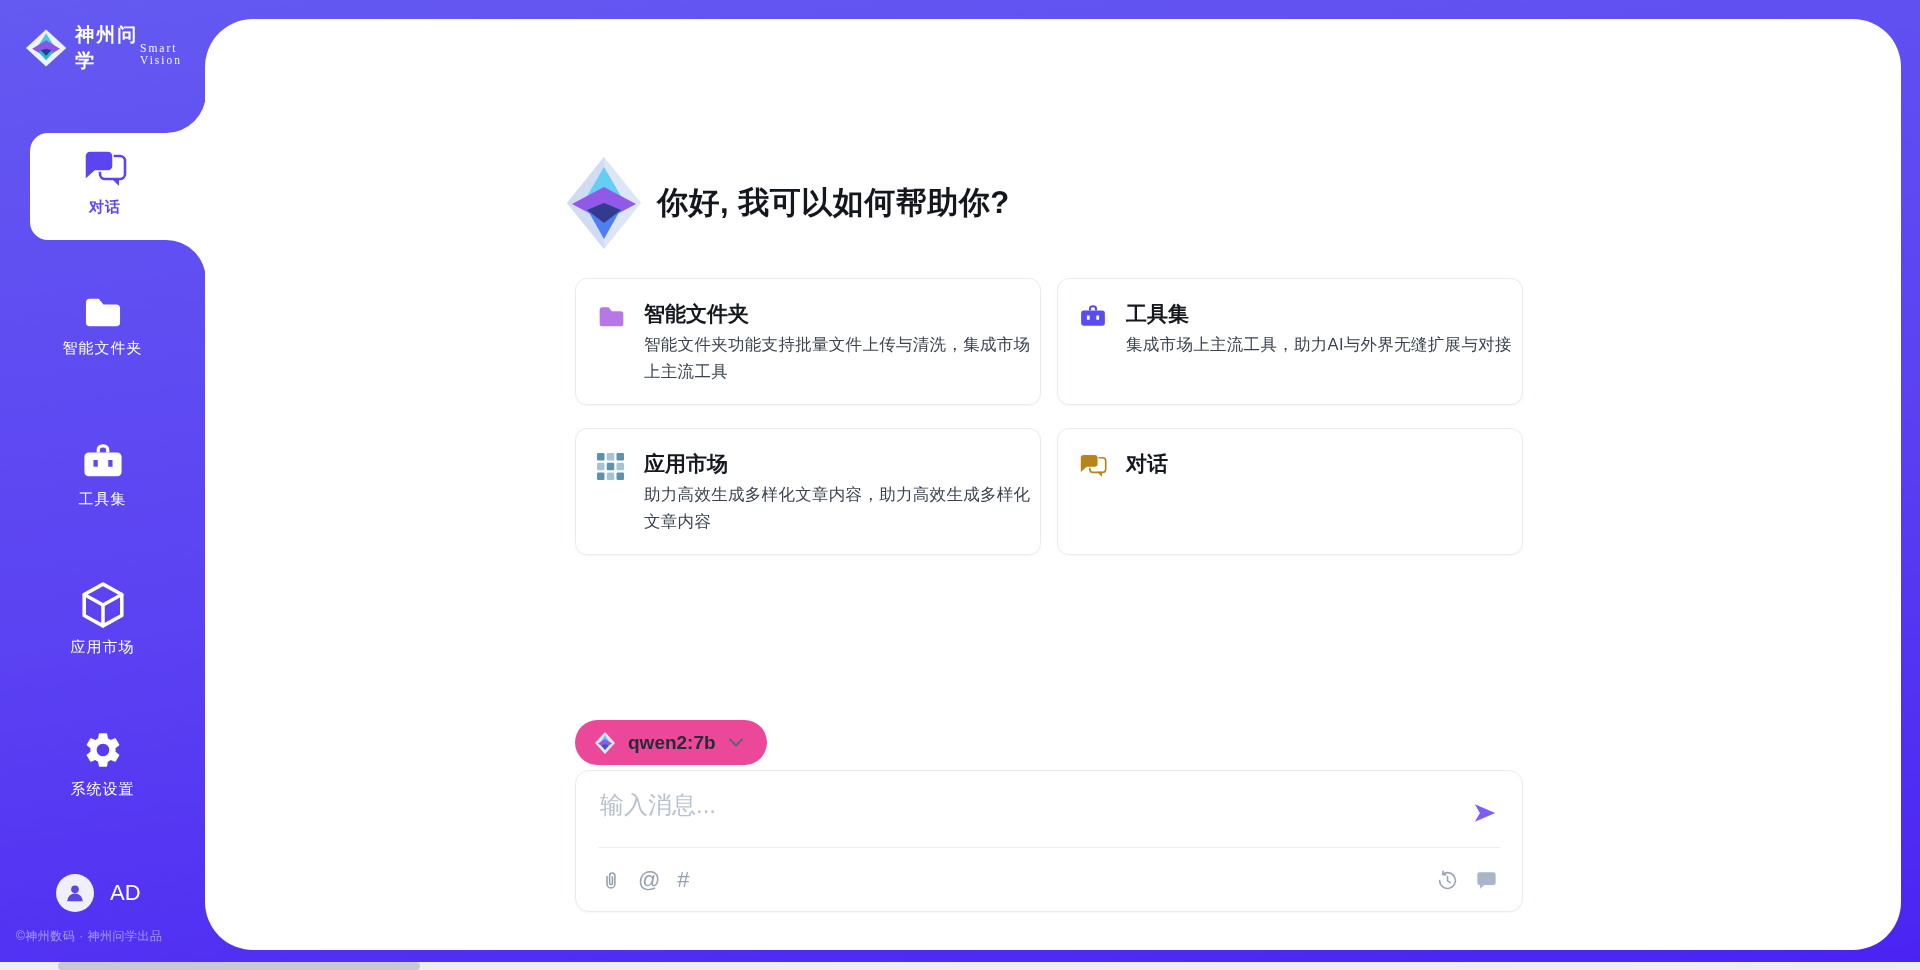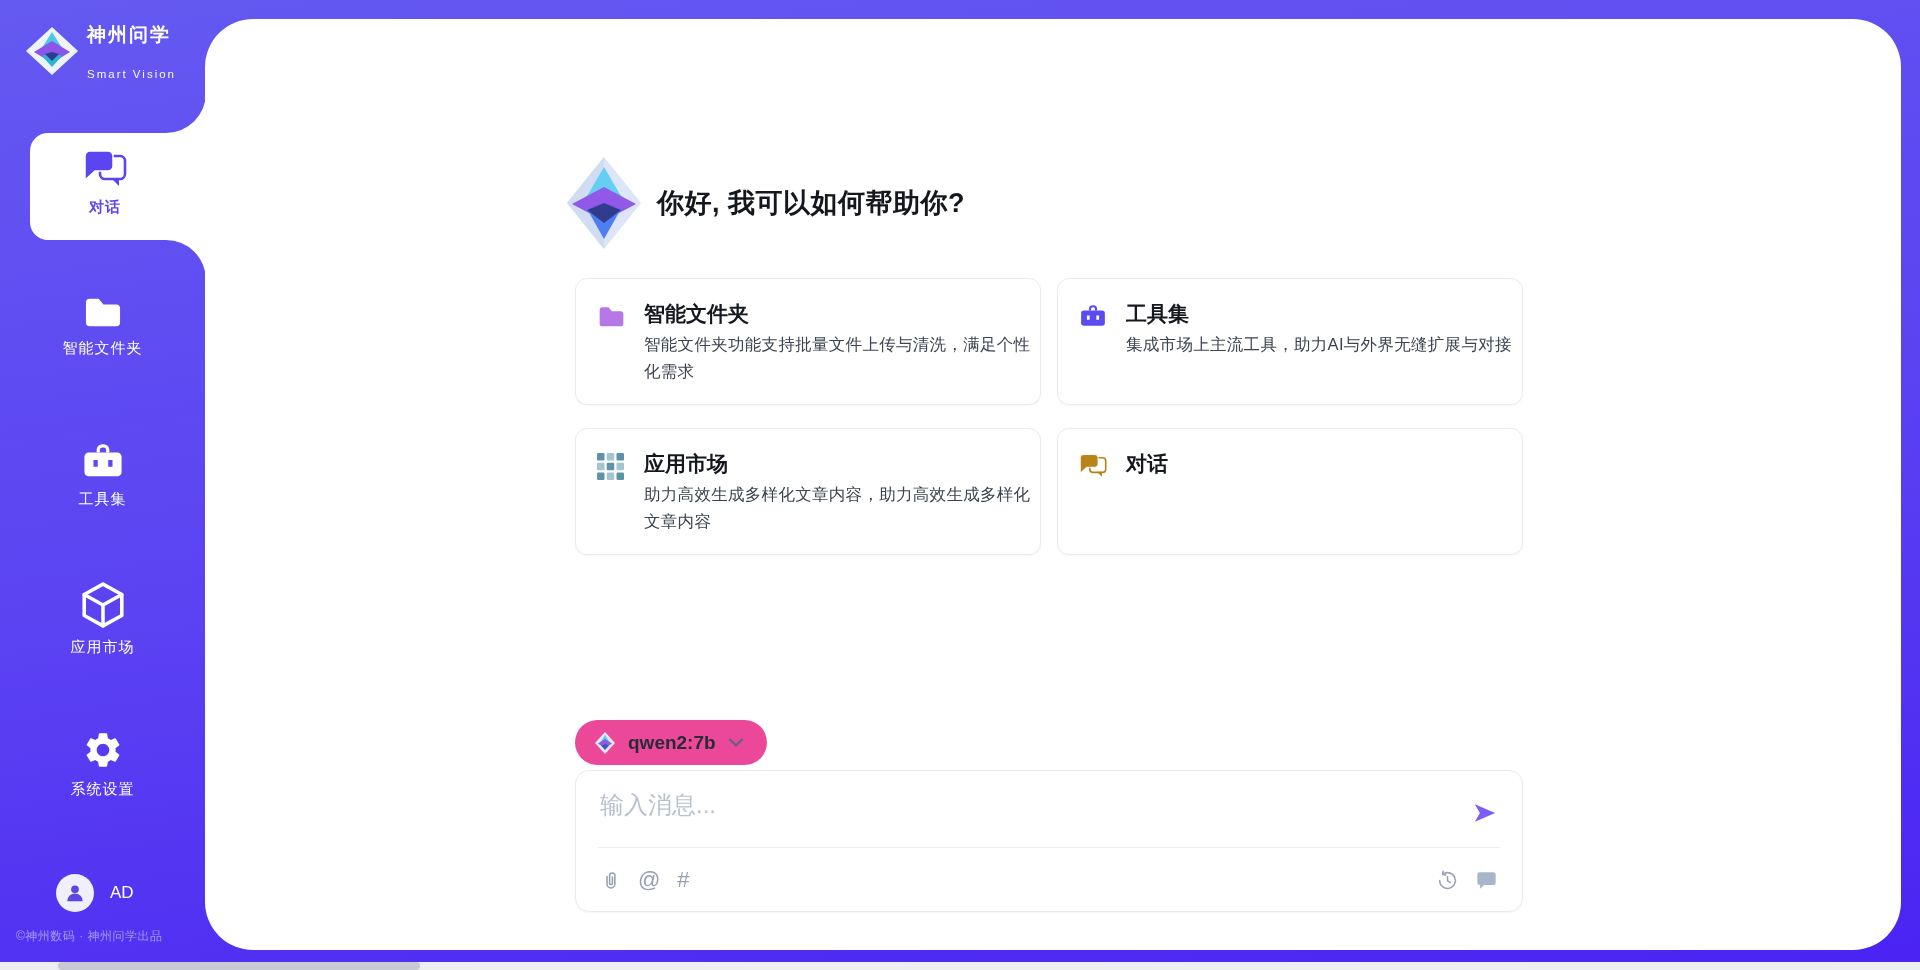--- a/index.html
+++ b/index.html
@@ -7,21 +7,21 @@
   body { font-family:"Liberation Sans","DejaVu Sans",sans-serif; }
   .page { position:relative; width:1920px; height:970px; overflow:hidden;
           background:linear-gradient(172deg,#6459f1 0%,#5b42f2 52%,#4a23f3 100%); }
 
   
   .main-panel { position:absolute; left:205px; top:19px; width:1696px; height:931px;
                 background:#ffffff; border-radius:48px; }
 
   
   .greeting { position:absolute; left:362px; top:138px; display:flex; align-items:center; gap:16px; }
-  .greeting h1 { font-size:27px; font-weight:700; color:#14171d; letter-spacing:.5px; }
+  .greeting h1 { font-size:31px; font-weight:700; color:#14171d; letter-spacing:.5px; }
 
   
   .cards { position:absolute; left:370px; top:259px; width:948px;
            display:grid; grid-template-columns:466px 466px; gap:23px 16px; }
   .card { height:127px; background:#fff; border:1px solid #e8ebf1; border-radius:12px;
           box-shadow:0 1px 2px rgba(16,24,40,.04); position:relative; cursor:pointer; }
   .card-icon { position:absolute; left:21px; top:23px; width:30px; height:28px; display:flex; align-items:center; }
   .card-title { position:absolute; left:68px; top:21px; font-size:21px; font-weight:700; color:#15181e; }
   .card-desc { position:absolute; left:68px; top:52px; width:392px; font-size:16.5px; line-height:1.62;
                color:#3c4350; letter-spacing:.3px; }
@@ -44,37 +44,37 @@
   .composer-divider { position:absolute; left:22px; right:22px; top:76px; height:1px; background:#eceef3; }
   .composer-toolbar { position:absolute; left:24px; right:24px; top:88px; height:42px;
               display:flex; justify-content:space-between; align-items:center; }
   .tool-group { display:flex; align-items:center; gap:17px; }
   .tool-btn { background:none; border:none; cursor:pointer; display:flex; align-items:center; }
   .glyph-icon { font-size:22px; color:#96a0b2; line-height:1; }
 
   
   .sidebar { position:absolute; left:0; top:0; width:205px; height:970px; }
   .logo-row { position:absolute; left:26px; top:22px; display:flex; align-items:center; gap:9px; }
-  .brand-text { display:flex; flex-direction:column; }
+  .brand-text { display:flex; flex-direction:row;font-family:Liberation Serif, serif; }
   .brand-name { color:#fff; font-size:19px; font-weight:700; letter-spacing:2px; }
   .brand-sub { color:#fff; font-size:11.5px; letter-spacing:2px; opacity:.95; margin-top:20px; }
 
   .tab-shape { position:absolute; left:30px; top:93px; width:176px; height:187px; }
   .nav-item { position:absolute; left:0; width:205px; display:flex; flex-direction:column;
               align-items:center; gap:9px; color:#fff; font-size:15px; letter-spacing:1px; cursor:pointer; }
   .nav-item.active { left:30px; width:150px; top:149px; color:#5b45f0; font-weight:600; }
   .nav-folder  { top:294px; }
   .nav-toolbox { top:441px; }
   .nav-cube    { top:581px; }
   .nav-gear    { top:729px; }
 
   .user-row { position:absolute; left:56px; top:874px; display:flex; align-items:center; gap:16px; cursor:pointer; }
   .avatar { width:38px; height:38px; border-radius:50%; background:#f1effc;
             display:flex; align-items:center; justify-content:center; }
-  .user-name { color:#fff; font-size:17px; font-weight:500; }
+  .user-name { color:#fff; font-size:22px; font-weight:500; }
   .copyright { position:absolute; left:16px; top:928px; font-size:12px; letter-spacing:.5px;
                color:rgba(255,255,255,.48); }
 
   
   .hscroll-track { position:absolute; left:0; bottom:0; width:1920px; height:8px; background:#edeef2; }
   .hscroll-thumb { position:absolute; left:58px; top:0; width:362px; height:8px;
                    background:#c7c9d3; border-radius:4px; }
 </style>
 </head>
 <body>
@@ -97,21 +97,21 @@
 
     <div class="cards">
 
       <div class="card">
         <span class="card-icon">
           <svg width="29" height="25" viewBox="0 0 44 38" fill="#b678e6">
               <path d="M4 9 a4 4 0 0 1 4-4 h9.5 l5 6 H36 a4 4 0 0 1 4 4 v15 a4 4 0 0 1-4 4 H8 a4 4 0 0 1-4-4 Z"></path>
             </svg>
         </span>
         <span class="card-title">智能文件夹</span>
-        <p class="card-desc">智能文件夹功能支持批量文件上传与清洗，满足个性化需求</p>
+        <p class="card-desc">智能文件夹功能支持批量文件上传与清洗，集成市场上主流工具</p>
       </div>
 
       <div class="card">
         <span class="card-icon">
           <svg width="28" height="26" viewBox="0 0 46 42">
             <path d="M18 12 V9.5 A4.5 4.5 0 0 1 22.5 5 h1 A4.5 4.5 0 0 1 28 9.5 V12" fill="none" stroke="#5a4cf0" stroke-width="3.4"></path>
             <path fill-rule="evenodd" fill="#5a4cf0" d="M8 12 h30 a4.5 4.5 0 0 1 4.5 4.5 v16 a4.5 4.5 0 0 1-4.5 4.5 H8 a4.5 4.5 0 0 1-4.5-4.5 v-16 A4.5 4.5 0 0 1 8 12 Z M13 20 h4.5 v7 H13 Z M28.5 20 h4.5 v7 h-4.5 Z"></path>
           </svg>
         </span>
         <span class="card-title">工具集</span>

